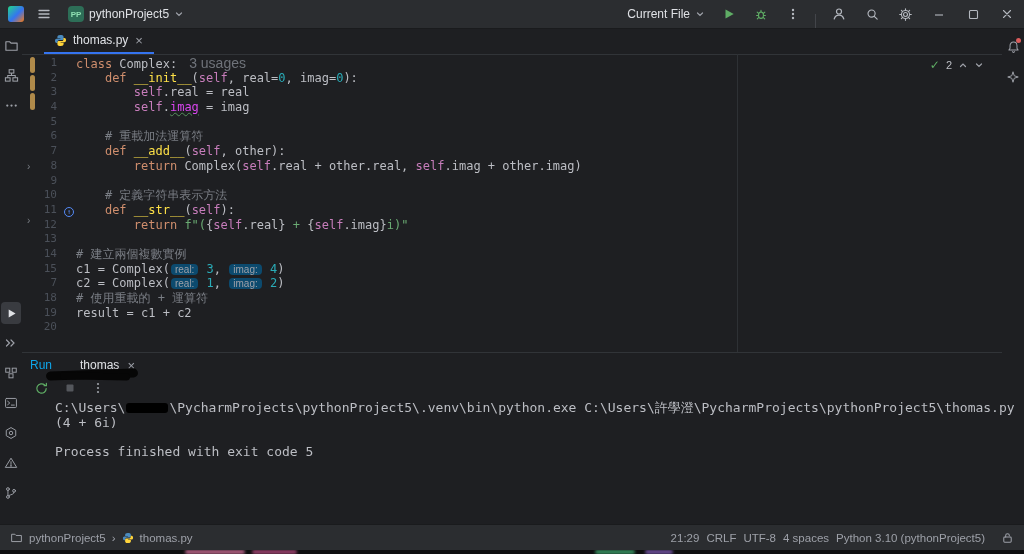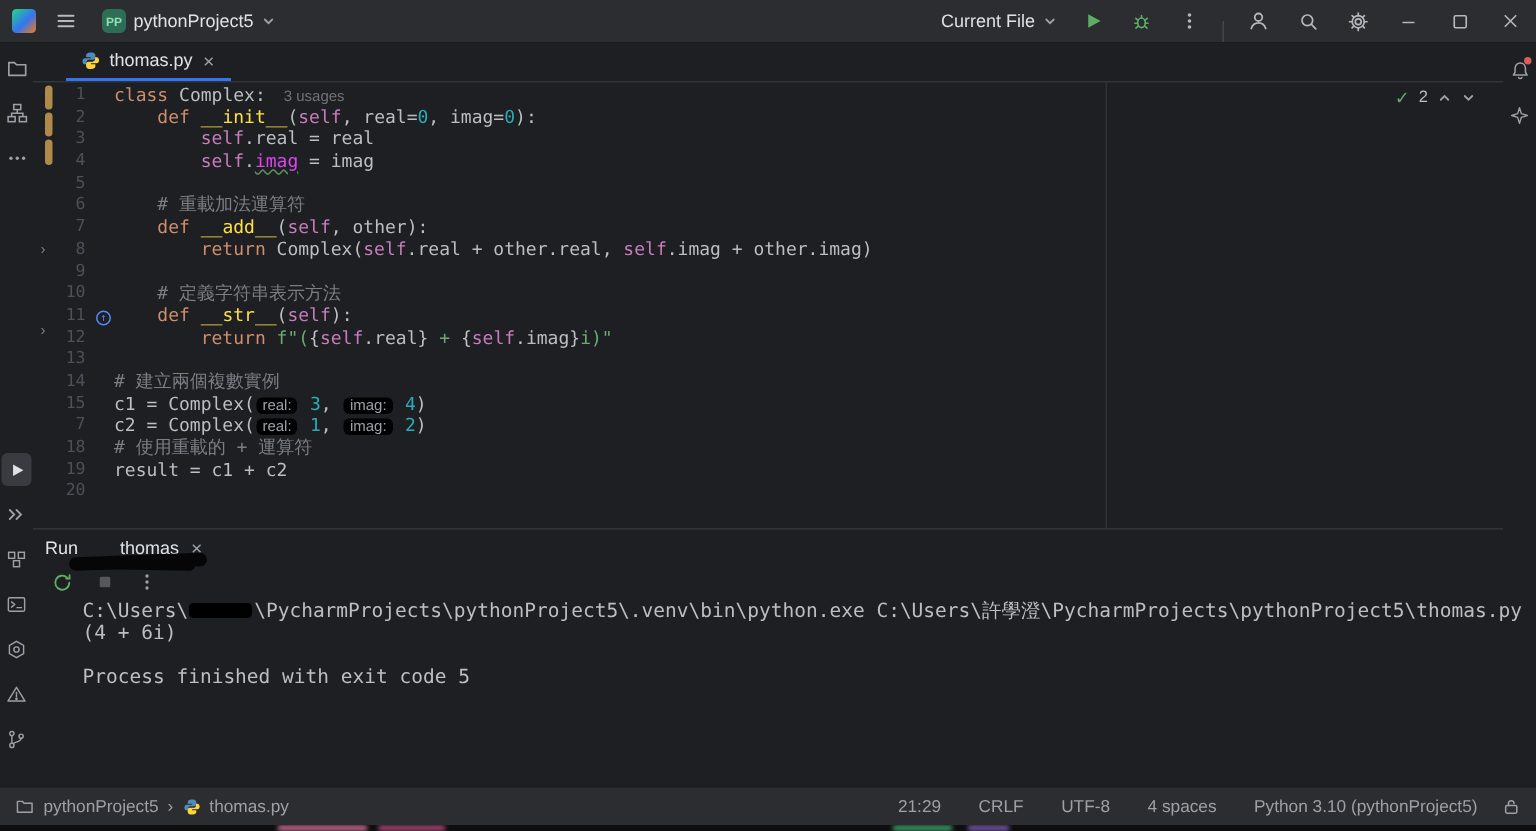--- a/index.html
+++ b/index.html
@@ -52,56 +52,56 @@
        color:#548af7;font-size:7px;line-height:9px;text-align:center;margin-top:2px;box-sizing:border-box}
   .codetxt{white-space:pre}
   .s-pln{color:#bcbec4}
   .s-kw{color:#cf8e6d}
   .s-self{color:#c77dbb}
   .s-mag{color:#fde047}
   .s-num{color:#2aacb8}
   .s-str{color:#6aab73}
   .s-com{color:#7a7e85}
   .s-typo{color:#d946ef;text-decoration:underline;text-decoration-style:wavy;text-decoration-color:#548f5a;text-decoration-thickness:1px}
-  .s-usage{color:#6f737a;font-size:10px;font-family:"Liberation Sans",sans-serif;margin-left:12px}
-  .s-hint{background:#000000;color:#9da0a8;border-radius:4px;font-size:10px;padding:0 4px;margin:0 1px;
+  .s-usage{color:#6f737a;font-size:14px;font-family:"Liberation Sans",sans-serif;margin-left:12px}
+  .s-hint{background:#0c4a6e;color:#9da0a8;border-radius:4px;font-size:10px;padding:0 4px;margin:0 1px;
           font-family:"Liberation Sans",sans-serif}
   .substrip{position:absolute;left:0;top:0;bottom:0;width:20px}
   .vcsblock{position:absolute;left:8px;width:5px;border-radius:3px;background:#b08a4a}
   .fold-ch{position:absolute;left:5px;color:#7a7e85;font-size:10px;line-height:10px}
   .guide{position:absolute;left:715px;top:0;bottom:0;width:1px;background:#2e3135}
   .inspect{position:absolute;top:4px;right:18px;display:flex;align-items:center;gap:6px;
            font-size:11px;color:#9da0a8}
   .inspect .chk{color:#5fad65;font-size:12px}
   .inspect .cnt{color:#bcbec4}
 
   
   .runpanel{position:absolute;left:0;right:0;top:324px;bottom:0;border-top:1px solid #313438}
   .run-head{height:24px;display:flex;align-items:center;padding-left:8px;position:relative}
-  .run-title{color:#e5e5e5;margin-right:22px}
+  .run-title{color:#0ea5e9;margin-right:22px}
   .rtab{display:flex;align-items:center;gap:7px;color:#dfe1e5;height:100%;padding:0 6px}
   .scribble{position:absolute;left:24px;top:17px;width:92px;height:9px;background:#060606;
             border-radius:5px;transform:rotate(-2deg)}
   .scribble::after{content:"";position:absolute;left:14px;top:3px;width:70px;height:7px;background:#060606;
             border-radius:4px;transform:rotate(3deg)}
   .run-toolbar{height:22px;display:flex;align-items:center;gap:14px;padding-left:12px}
   .rt-btn{display:flex;align-items:center;justify-content:center;color:#9da0a8}
   .console{position:absolute;left:0;right:0;top:48px;bottom:0;padding-left:33px;
            font-family:"DejaVu Sans Mono","Liberation Mono",monospace;font-size:13px;line-height:14.6px}
   .cline{white-space:pre;height:14.6px}
   .s-redact{display:inline-block;width:42px;height:10px;background:#000;border-radius:3px;
             vertical-align:baseline;margin:0 1px;transform:translateY(1px)}
 
   
   .statusbar{position:absolute;left:0;right:0;bottom:4px;height:26px;background:#2b2d30;
              border-top:1px solid #1a1b1d;display:flex;align-items:center;padding:0 10px;
              box-sizing:border-box;font-size:11.5px;color:#9da0a8;z-index:5}
   .bc{display:flex;align-items:center;gap:6px}
   .spacer{flex:1}
-  .sitems{display:flex;align-items:center;gap:25px}
+  .sitems{display:flex;align-items:center;gap:7px}
   .sitem{white-space:nowrap}
   .lockbtn{margin-left:16px;color:#9da0a8;display:flex}
 
   
   .artifacts{position:absolute;left:0;right:0;bottom:0;height:4px;background:#0e0e0f}
   .blob{position:absolute;top:0;height:4px;border-radius:2px;filter:blur(1.5px);opacity:.85}
 </style>
 </head>
 <body>
 

